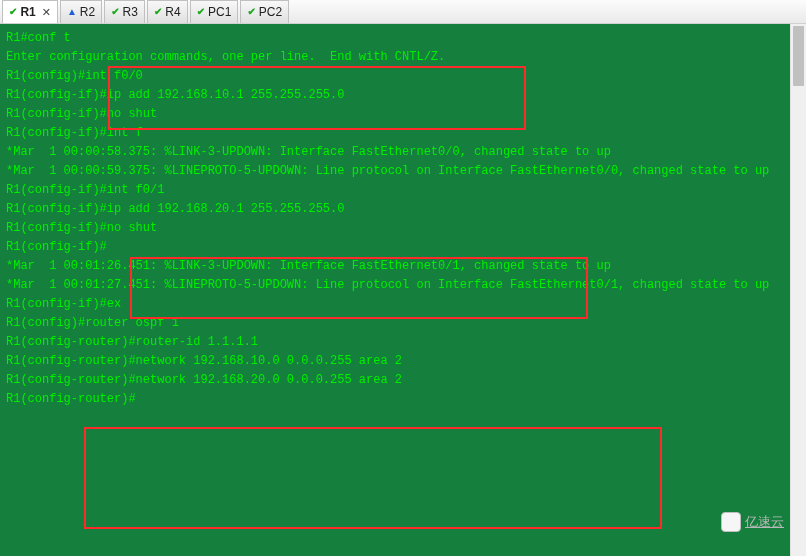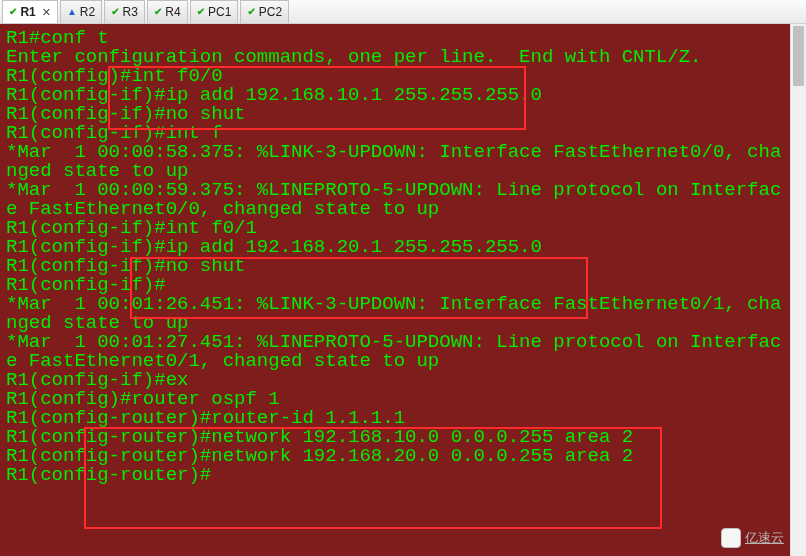--- a/index.html
+++ b/index.html
@@ -59,41 +59,41 @@
       height: 60px;
       background: #c0c0c0;
       border-radius: 1px;
     }
     .terminal {
       position: absolute;
       top: 24px;
       left: 0;
       right: 16px;
       bottom: 0;
-      background: #7f1d1d;
+      background: #15803d;
       color: #00ee00;
       font-family: "Consolas","Courier New", monospace;
-      font-size: 19px;
+      font-size: 12px;
       line-height: 19px;
       padding: 5px 6px;
       white-space: pre-wrap;
       word-break: break-all;
     }
     .hl {
       position: absolute;
       border: 2px solid #ff2a2a;
       pointer-events: none;
     }
     .hl1 { left: 108px; top: 66px; width: 418px; height: 64px; }
     .hl2 { left: 130px; top: 257px; width: 458px; height: 62px; }
     .hl3 { left: 84px; top: 427px; width: 578px; height: 102px; }
     .watermark {
       position: absolute;
       right: 22px;
-      bottom: 8px;
+      bottom: 24px;
       font-size: 13px;
       color: #b7b7b7;
       font-family: "Microsoft YaHei", sans-serif;
       display: flex;
       align-items: center;
       gap: 4px;
       pointer-events: none;
       text-decoration: underline;
     }
     .wm-logo {

